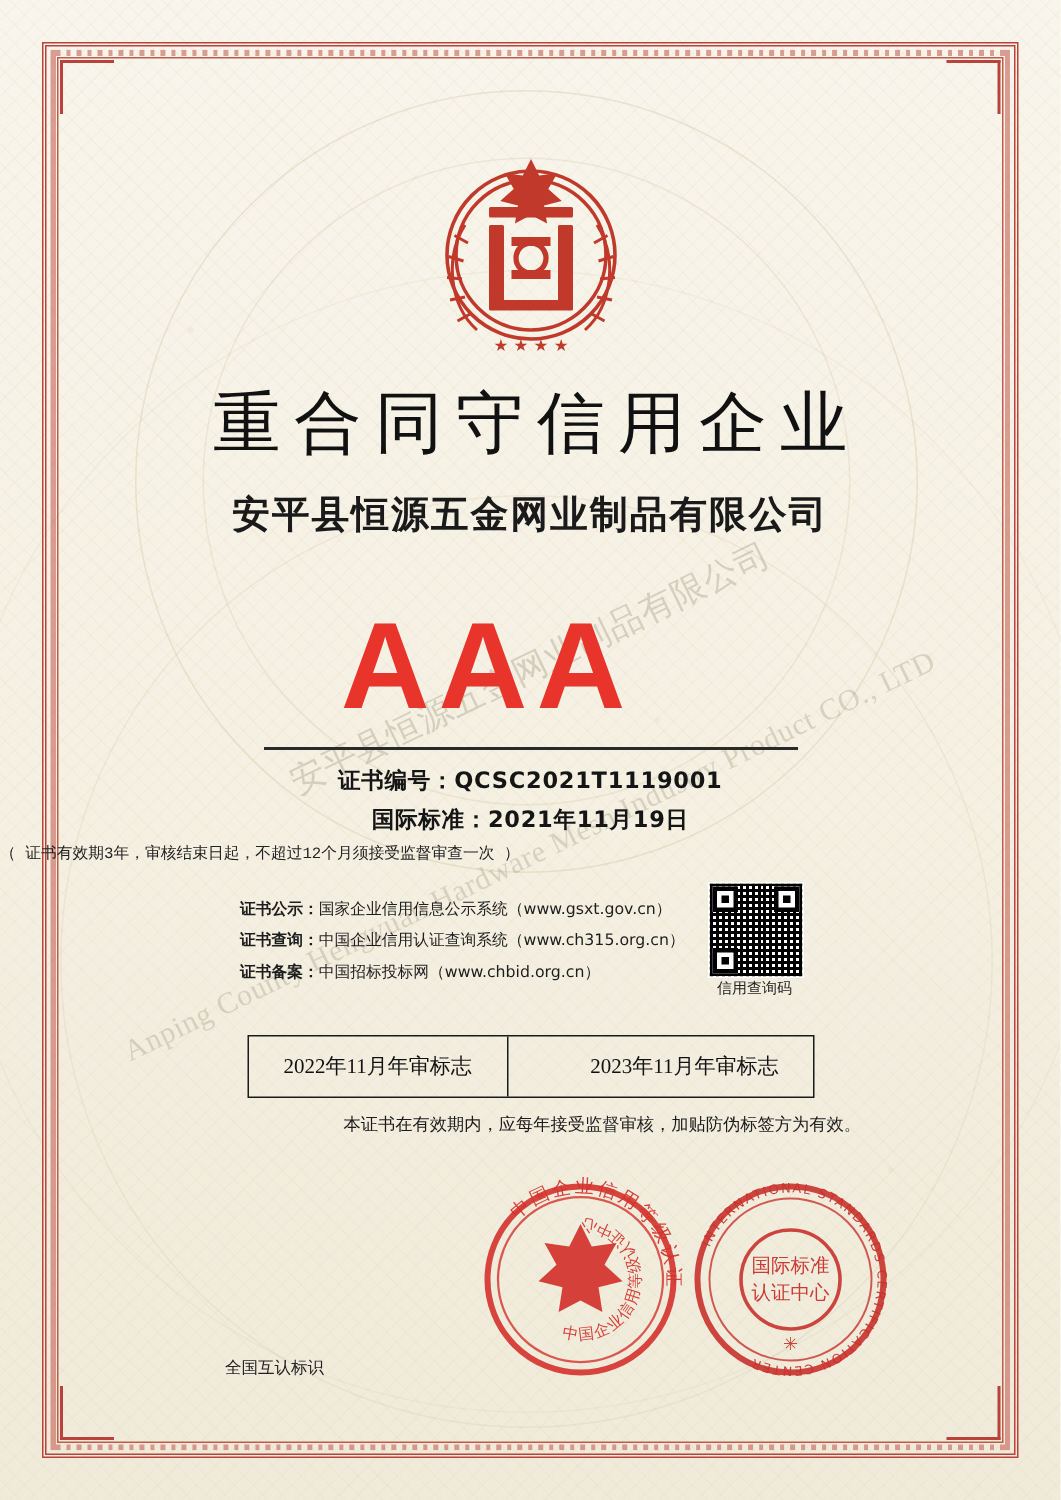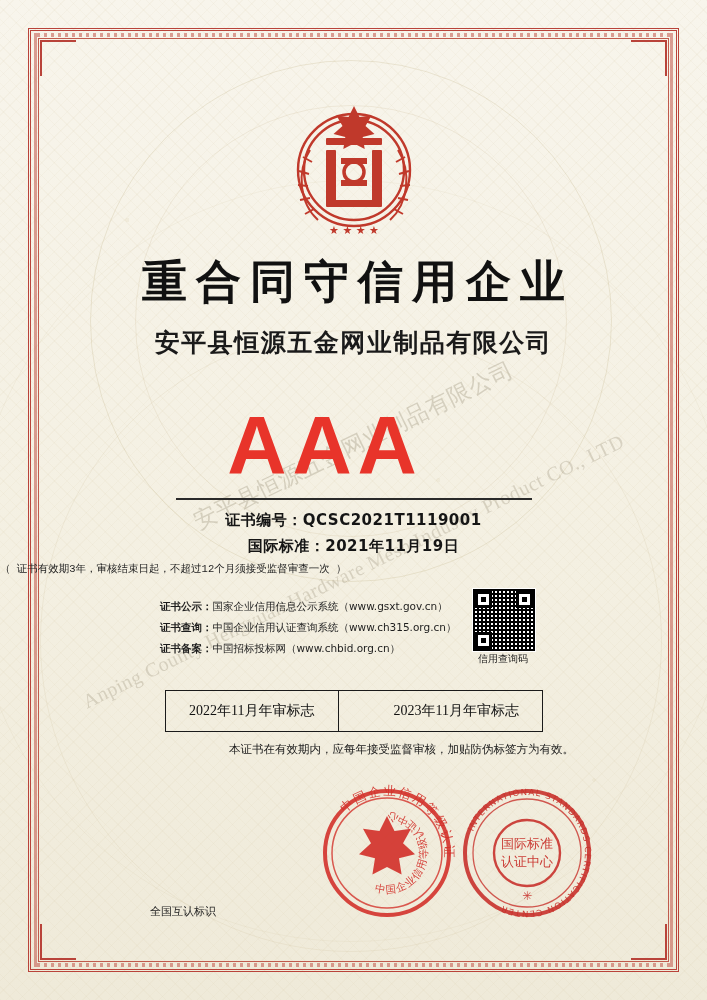--- a/index.html
+++ b/index.html
@@ -109,21 +109,21 @@
     width: 160px;
     height: 160px;
   }
 
   .title-cn {
     position: absolute;
     left: 0; top: 252px;
     width: 707px;
     text-align: center;
     font-size: 45px;
-    font-weight: bold;
+    font-weight: normal;
     letter-spacing: 9px;
     color: #111;
     font-family: "DejaVu Sans", sans-serif;
     text-indent: 9px;
   }
   .company {
     position: absolute;
     left: 0; top: 326px;
     width: 707px;
     text-align: center;

